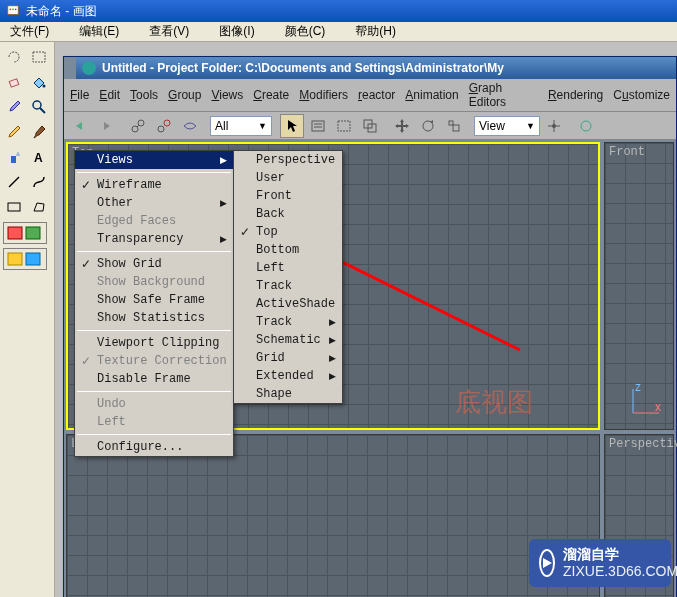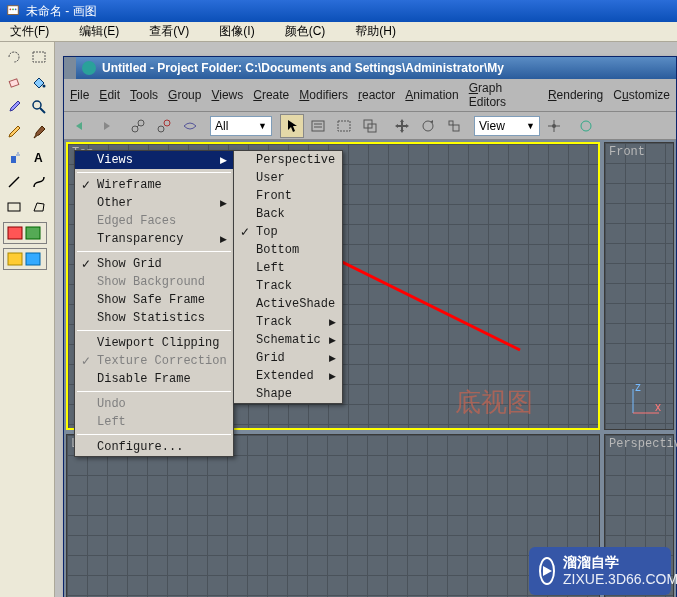--- a/index.html
+++ b/index.html
@@ -46,21 +46,21 @@
 .ctx-item.hl { background: #0a246a; color: #fff; }
 .ctx-item.dis { color: #808080; }
 .ctx-item .chk { position:absolute; left: 6px; }
 .ctx-item .arr { position:absolute; right: 6px; font-size: 9px; }
 .ctx-sep { height: 1px; margin: 3px 2px; background: #808080; border-bottom: 1px solid #fff; }
 
 .red-box { position:absolute; border: 3px solid #ff0000; pointer-events: none; }
 .red-arrow { position:absolute; pointer-events:none; }
 
 .watermark-text { position:absolute; color: rgba(200,100,80,.7); font-size: 26px; font-family: "SimHei"; }
-.watermark-badge { position:absolute; right: 6px; bottom: 2px; width: 142px; height: 48px; background: #3556a7; border-radius: 6px; display:flex; align-items:center; padding: 0 10px; gap:8px; color:#fff; z-index:20;}
+.watermark-badge { position:absolute; right: 6px; bottom: 10px; width: 142px; height: 48px; background: #3556a7; border-radius: 6px; display:flex; align-items:center; padding: 0 10px; gap:8px; color:#fff; z-index:20;}
 .watermark-badge .play { width: 28px; height:28px; border:2px solid #fff; border-radius:50%; display:flex; align-items:center; justify-content:center;}
 .watermark-badge .txt { display:flex; flex-direction:column; line-height:1.2;}
 .watermark-badge .txt .big{ font-size:14px; font-weight:bold;}
 .watermark-badge .txt .small{ font-size:14px; opacity:.9;}
 </style>
 </head>
 <body>
 
 <div class="paint-titlebar">
   <svg class="icon" viewBox="0 0 16 16">

